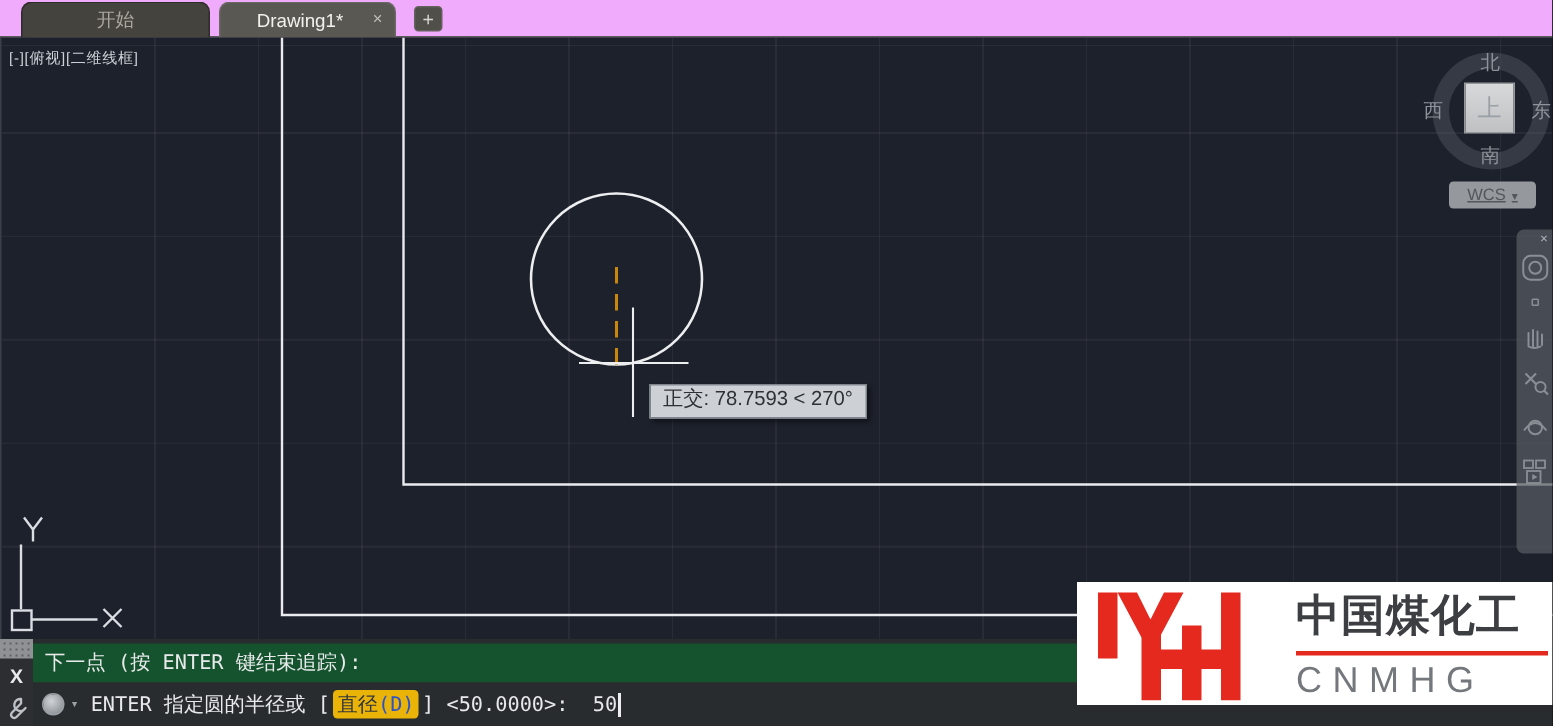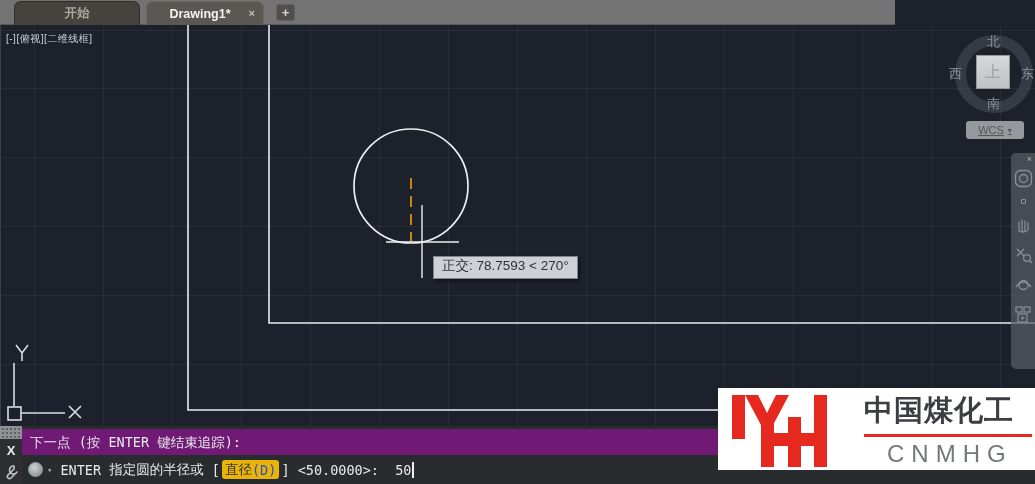--- a/index.html
+++ b/index.html
@@ -3,22 +3,22 @@
 <meta charset="utf-8">
 <style>
   * { margin:0; padding:0; box-sizing:border-box; }
   html,body { background:#111; }
   body { font-family:"Liberation Sans","DejaVu Sans",sans-serif; }
   #app {
     position:relative; width:1035px; height:484px; overflow:hidden;
     background:#1d212b;
   }
   
-  .tabbar { position:absolute; left:0; top:0; width:895px; height:25px;
-    background:#737373; border-bottom:1px solid #585a5c;font-weight:bold; }
+  .tabbar { position:absolute; left:0; top:0; width:1035px; height:25px;
+    background:#f0abfc; border-bottom:1px solid #585a5c; }
   .tab { position:absolute; top:1px; height:24px; border-radius:7px 7px 0 0;
     display:flex; align-items:center; justify-content:center;
     font-size:12.5px; }
   .tab.start { left:14px; width:126px; background:#45433e; color:#a9a7a0;
     border:1px solid #2e2d2a; border-bottom:none; }
   .tab.active { left:146px; width:118px; background:#5a5853; color:#f1f1ee;
     border:1px solid #6a6863; border-bottom:none; }
   .tab .close { position:absolute; right:8px; top:5px; font-size:11px; color:#c2c0ba; line-height:12px; }
   .tab-new { position:absolute; left:276px; top:4px; width:19px; height:17px;
     background:#514f4a; border:1px solid #63615c; border-radius:3px;
@@ -61,41 +61,41 @@
   
   
   .cmd { position:absolute; left:0; top:426px; width:1035px; height:58px; background:#292c2f; }
   .cmd-rail { position:absolute; left:0; top:0; width:22px; height:58px; background:#2c2e31; }
   .cmd-grip { position:absolute; left:0; top:0; width:22px; height:13px; background:#8f9195;
     background-image:radial-gradient(#5f6165 1px, transparent 1px); background-size:4px 4px; background-position:1px 1px; }
   .cmd-x { position:absolute; left:0; top:15px; width:22px; height:20px; color:#e8eaec;
     font-size:13px; font-weight:bold; text-align:center; line-height:20px; }
   .cmd-wrench { position:absolute; left:2px; top:37px; }
   .cmd-hist { position:absolute; left:22px; top:3px; width:1013px; height:26px;
-    background:#701a75; color:#e7e9eb; font-size:13.5px; line-height:26px; padding-left:8px;
+    background:#14532d; color:#e7e9eb; font-size:13.5px; line-height:26px; padding-left:8px;
     font-family:"DejaVu Sans Mono","Liberation Sans",sans-serif; }
   .cmd-act { position:absolute; left:22px; top:29px; width:1013px; height:29px;
     background:#292c2f; display:flex; align-items:center;
     font-family:"DejaVu Sans Mono","Liberation Sans",sans-serif; font-size:13.5px; color:#e7e9eb; }
   .cmd-circle-ico { width:15px; height:15px; border-radius:50%; margin-left:6px;
     background:radial-gradient(circle at 40% 35%, #cfd3d7, #7f848a); border:1px solid #9aa0a6; }
   .cmd-dd { color:#9aa0a6; font-size:9px; margin:0 8px 0 4px; }
   .opt-btn { background:#eab308; border-radius:3px; padding:0 3px; margin:0 2px; height:19px;
     display:inline-flex; align-items:center; }
   .opt-btn .opt-label { color:#33373d; }
   .opt-btn .opt-key { color:#2a52cc; }
   .caret { display:inline-block; width:2px; height:16px; background:#eceeef; margin-left:1px; vertical-align:middle; }
   .sp { white-space:pre; }
   
   .wm { position:absolute; left:718px; top:388px; width:365px; height:82px; background:#ffffff; z-index:30; }
   .wm-logo { position:absolute; left:10px; top:5px; }
   .wm-right { position:absolute; left:146px; top:3px; width:168px; }
   .wm-title { font-size:29px; font-weight:700; color:#3c3e42; letter-spacing:1px; white-space:nowrap; }
   .wm-rule { margin-top:3px; width:168px; height:3px; }
-  .wm-sub { margin-top:3px; font-size:24px; color:#74777b; letter-spacing:7px; white-space:nowrap;margin-left:23px; }
+  .wm-sub { margin-top:3px; font-size:24px; color:#74777b; letter-spacing:7px; white-space:nowrap; }
 </style>
 </head>
 <body>
 
 <div id="app">
 
   <div class="tabbar">
     <div class="tab start">
       <span>开始</span>
     </div>

